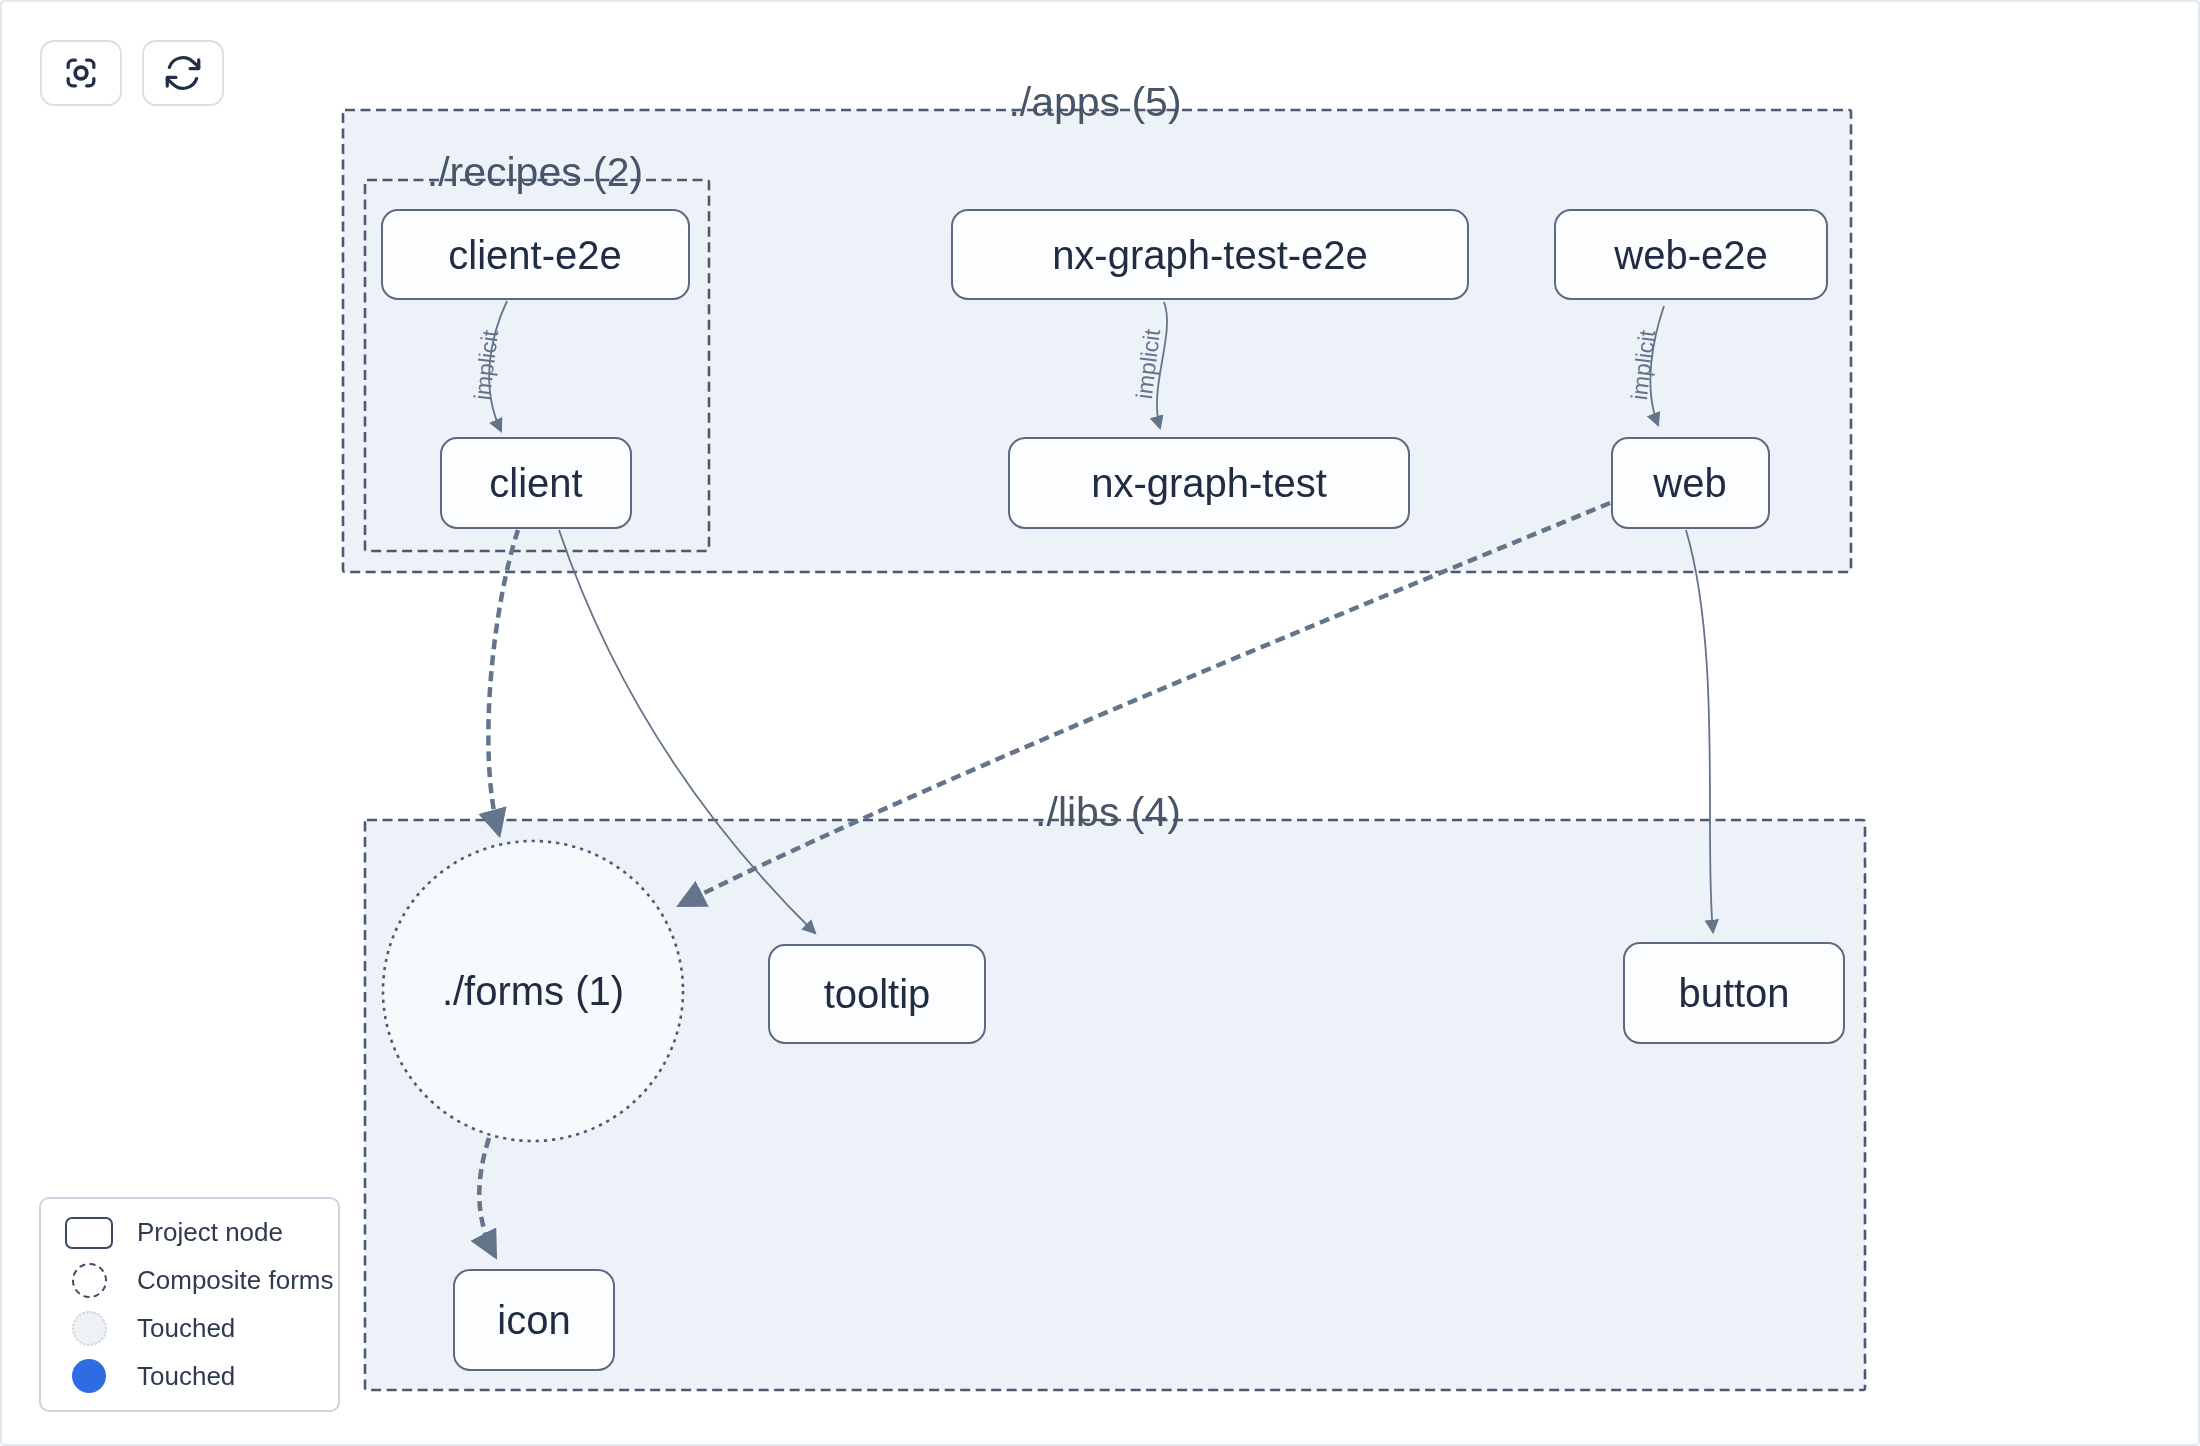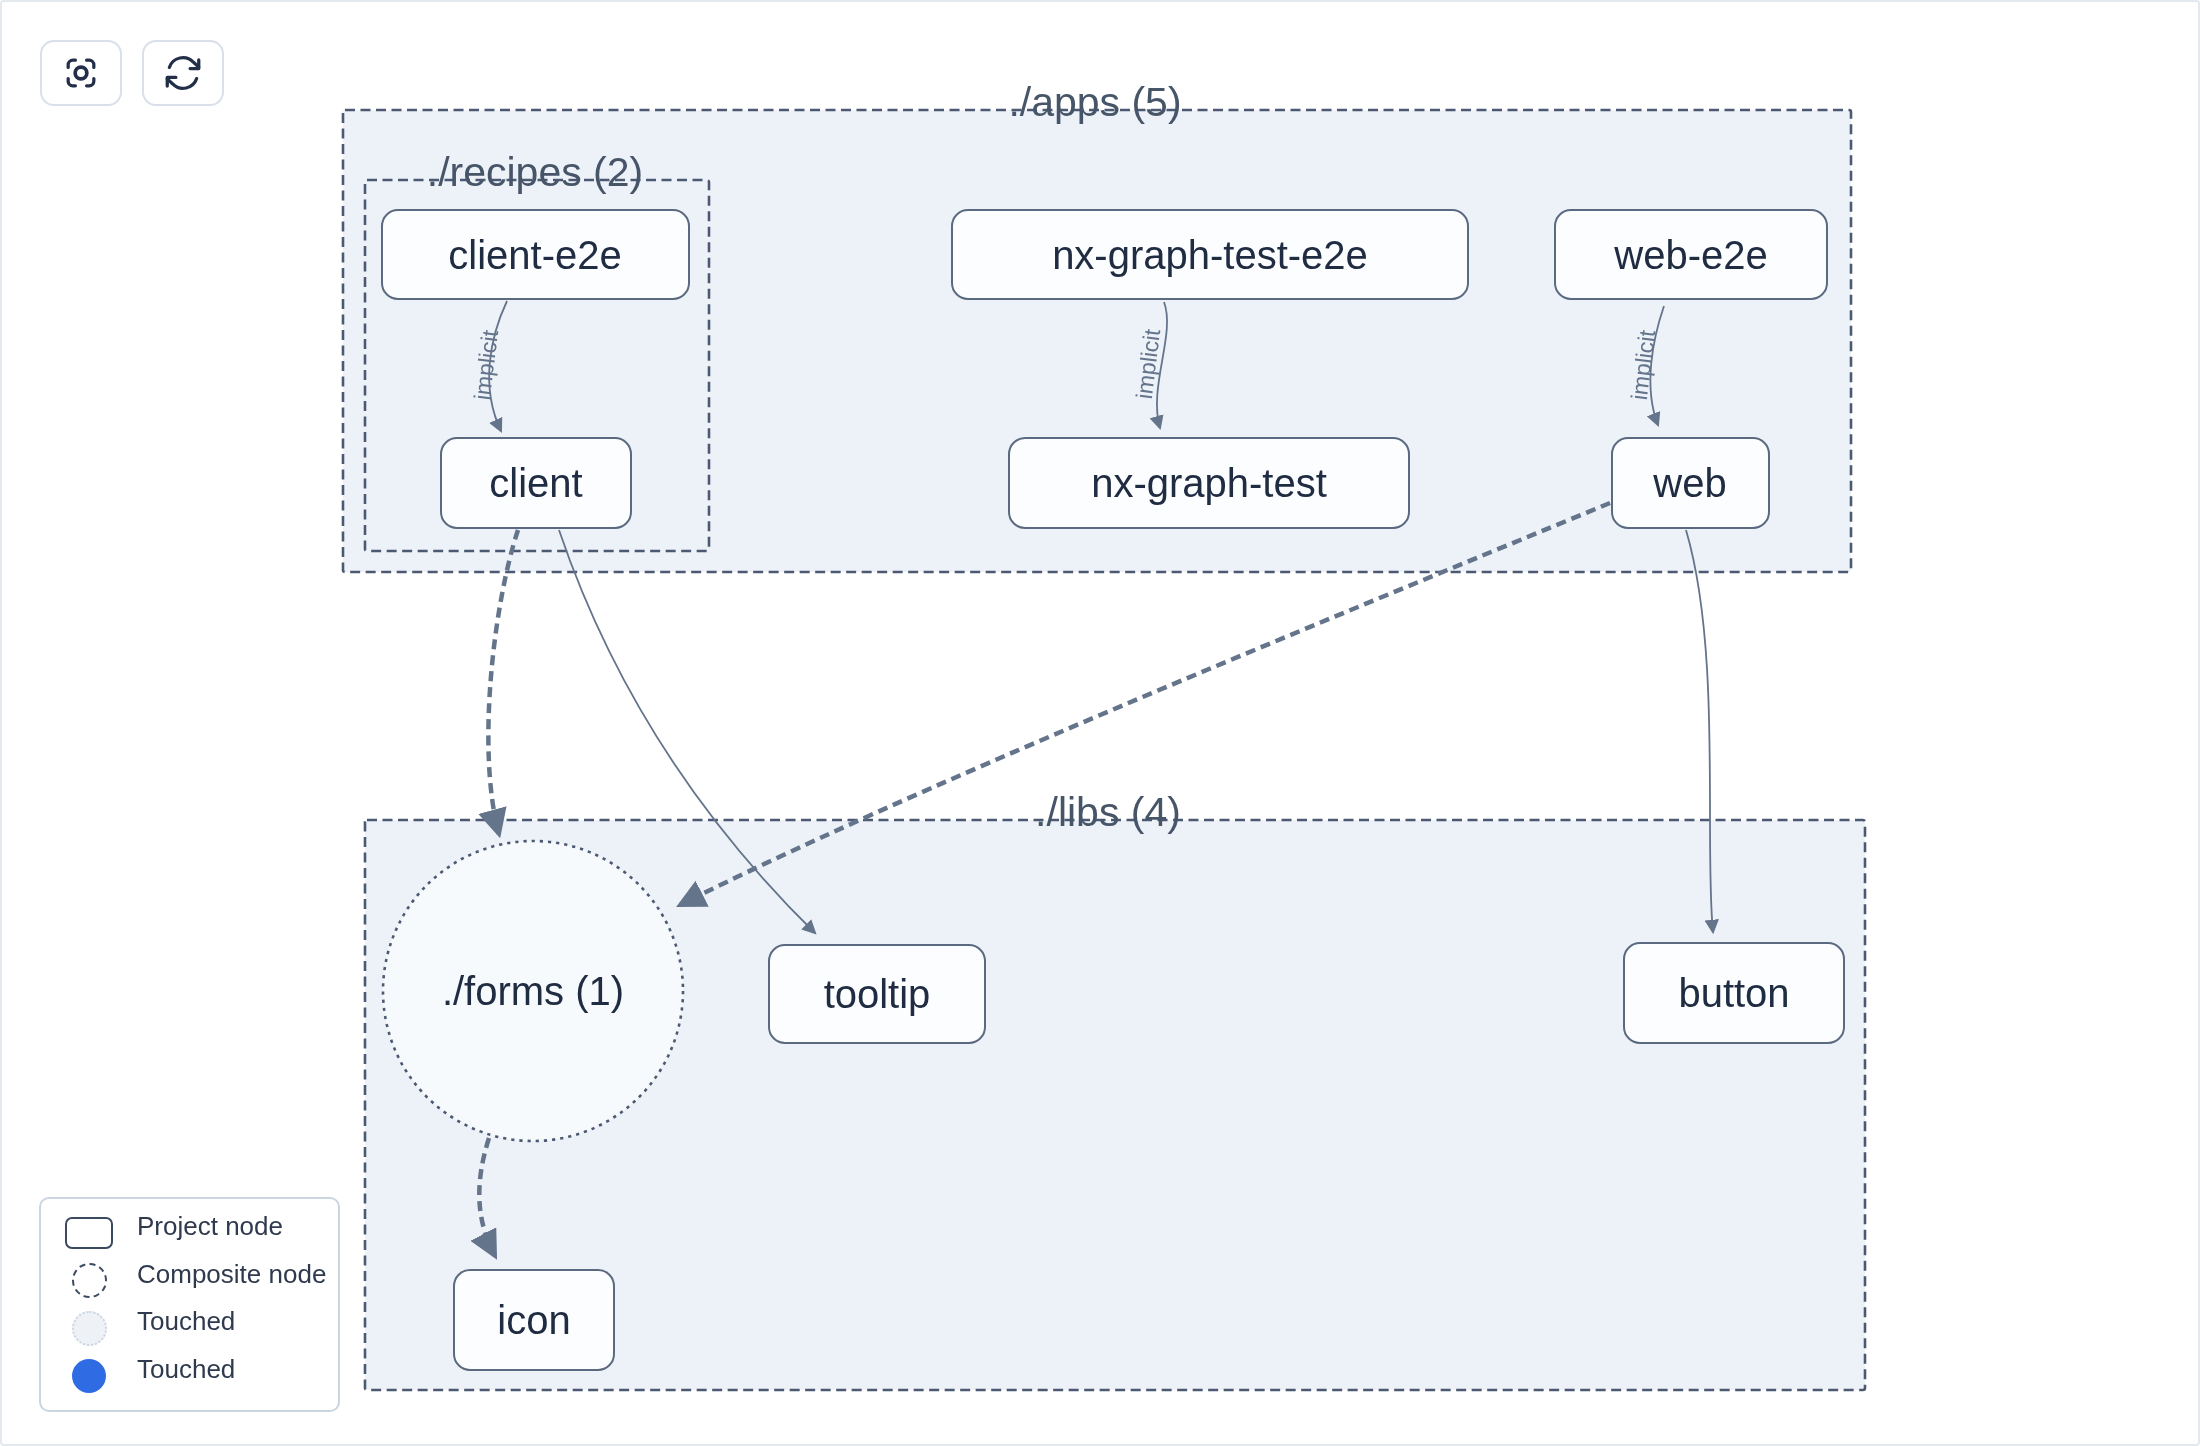--- a/index.html
+++ b/index.html
@@ -114,20 +114,21 @@
     border: 2px solid #cbd5e1;
     border-radius: 10px;
     box-sizing: border-box;
     display: flex;
     flex-direction: column;
     justify-content: space-evenly;
     padding: 8px 0;
   }
   .legend-row {
     display: flex;
+    align-items: center;
     height: 44px;
   }
   .legend-swatch-col {
     width: 96px;
     display: flex;
     justify-content: center;
     align-items: center;
     flex: 0 0 96px;
   }
   .legend-label {
@@ -281,21 +282,21 @@
     <div class="legend-row">
       <div class="legend-swatch-col">
         <div class="sw-project"></div>
       </div>
       <div class="legend-label">Project node</div>
     </div>
     <div class="legend-row">
       <div class="legend-swatch-col">
         <div class="sw-composite"></div>
       </div>
-      <div class="legend-label">Composite node</div>
+      <div class="legend-label">Composite forms</div>
     </div>
     <div class="legend-row">
       <div class="legend-swatch-col">
         <div class="sw-affected"></div>
       </div>
       <div class="legend-label">Touched</div>
     </div>
     <div class="legend-row">
       <div class="legend-swatch-col">
         <div class="sw-touched"></div>

